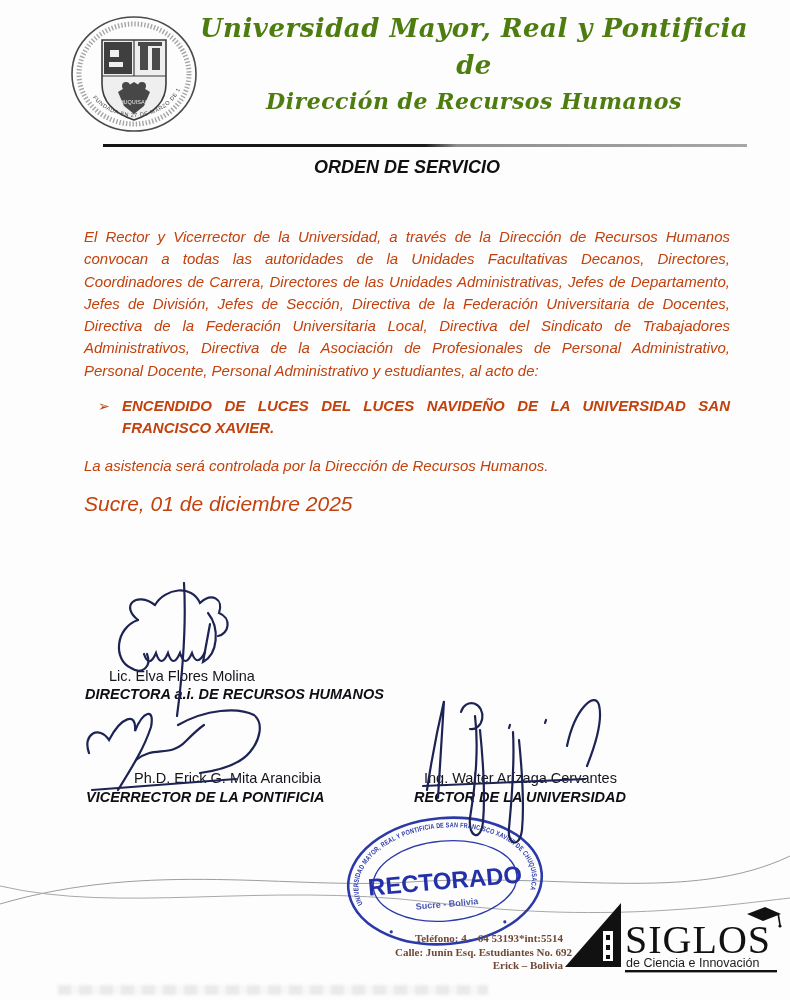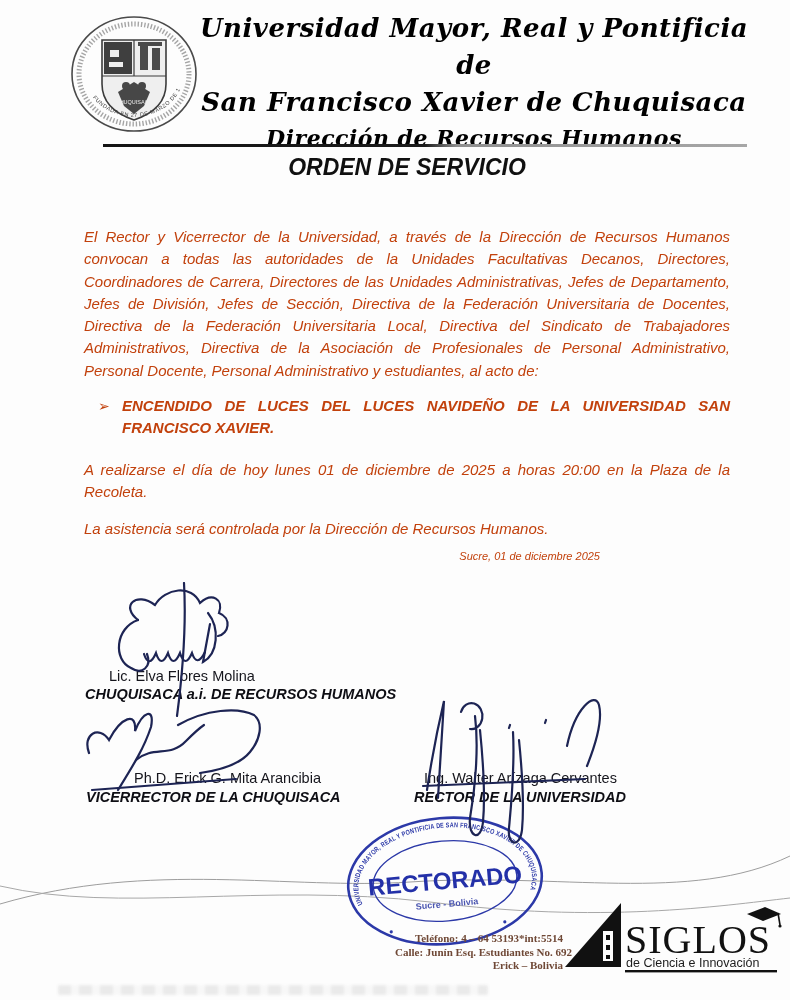--- a/index.html
+++ b/index.html
@@ -10,46 +10,46 @@
     overflow:hidden;
     font-family:"Liberation Sans",sans-serif;
     color:#1a1a1a;
   }
   
   .seal{position:absolute;left:60px;top:12px;width:148px;height:126px;}
   .header-text{
     position:absolute;left:198px;top:10px;width:552px;
     text-align:center;
     font-family:"DejaVu Serif",serif;
-    font-style:italic;font-weight:700;color:#000000;
+    font-style:italic;font-weight:700;color:#4d7c0f;
   }
   .uni-line{font-size:26px;line-height:37px;letter-spacing:.5px;}
   .dept-line{font-size:22px;line-height:34px;letter-spacing:.5px;}
   .rule{
     position:absolute;left:103px;top:144px;width:644px;height:3px;
     background:linear-gradient(90deg,#141414 0%,#1b1b1b 50%,#8f8f8f 55%,#a7a7a7 100%);
   }
   
   .title-block{
     position:absolute;left:84px;top:157px;width:646px;
     text-align:center;font-style:italic;font-weight:700;
-    font-size:23px;line-height:21px;color:#101010;
+    font-size:18px;line-height:21px;color:#101010;
   }
   
   .body-block{
     position:absolute;left:84px;top:226px;width:646px;
     font-style:italic;font-size:15px;line-height:22.3px;color:#c2410c;
   }
   .para{text-align:justify;margin:0;}
   .bullet-row{display:flex;margin:13px 0 0 14px;gap:8px;}
   .bullet-marker{flex:0 0 16px;font-style:normal;font-size:14px;line-height:22.3px;}
   .bullet-text{font-weight:700;text-align:justify;margin:0;}
   .para2{margin-top:19px;}
   .para3{margin-top:15px;}
-  .dateline{margin-top:4px;text-align:right;padding-right:130px;font-size:11px;}
+  .dateline{margin-top:16px;text-align:left;padding-right:130px;font-size:21px;}
   
   .sig-svg{position:absolute;z-index:5;}
   .sig-name{
     position:absolute;font-size:14.5px;color:#15151c;white-space:nowrap;z-index:4;
   }
   .sig-title{
     position:absolute;font-style:italic;font-weight:700;font-size:14.5px;color:#0e0e14;white-space:nowrap;z-index:4;
   }
   
   .stamp{position:absolute;left:343px;top:813px;width:204px;height:136px;transform:rotate(-5deg);z-index:3;}
@@ -90,68 +90,66 @@
     <circle cx="82" cy="74" r="4" fill="#474747"></circle>
     <path id="sealBottomArc" d="M 28,78 A 50,44 0 0 0 120,78" fill="none"></path>
     <text font-family="Liberation Sans, sans-serif" font-size="5.5" fill="#3c3c3c" letter-spacing="0.6">
       <textPath href="#sealBottomArc" startOffset="8%">FUNDADA EN 27 DE MARZO DE 1624</textPath>
     </text>
     <text x="74" y="92" text-anchor="middle" font-family="Liberation Sans, sans-serif" font-size="5.5" fill="#efefef">CHUQUISACA</text>
   </svg>
 
   <div class="header-text">
     <div class="uni-line">Universidad Mayor, Real y Pontificia de</div>
-    <div class="uni-line">San Francisco Xavier de Chuquisaca</div>
     <div class="dept-line">Dirección de Recursos Humanos</div>
   </div>
 
   <div class="rule"></div>
 
   <div class="title-block">
     <div>ORDEN DE SERVICIO</div>
   </div>
 
   <div class="body-block">
     <p class="para">El Rector y Vicerrector de la Universidad, a través de la Dirección de Recursos Humanos convocan a todas las autoridades de la Unidades Facultativas Decanos, Directores, Coordinadores de Carrera, Directores de las Unidades Administrativas, Jefes de Departamento, Jefes de División, Jefes de Sección, Directiva de la Federación Universitaria de Docentes, Directiva de la Federación Universitaria Local, Directiva del Sindicato de Trabajadores Administrativos, Directiva de la Asociación de Profesionales de Personal Administrativo, Personal Docente, Personal Administrativo y estudiantes, al acto de:</p>
     <div class="bullet-row">
       <span class="bullet-marker">➢</span>
       <p class="bullet-text">ENCENDIDO DE LUCES DEL LUCES NAVIDEÑO DE LA UNIVERSIDAD SAN FRANCISCO XAVIER.</p>
     </div>
-    <p class="para para2">A realizarse el día de hoy lunes 01 de diciembre de 2025 a horas 20:00 en la Plaza de la Recoleta.</p>
     <p class="para para3">La asistencia será controlada por la Dirección de Recursos Humanos.</p>
     <div class="dateline">Sucre, 01 de diciembre 2025</div>
   </div>
 
   <svg class="scan-lines" viewBox="0 0 790 120">
     <path d="M0,62 C150,18 290,48 410,40 C560,30 690,62 790,14" fill="none" stroke="#9d9d9d" stroke-width="1"></path>
     <path d="M0,44 C120,72 260,40 430,60 C600,82 720,64 790,56" fill="none" stroke="#a8a8a8" stroke-width="1"></path>
   </svg>
 
   <svg class="sig-svg" style="left:106px;top:582px;" width="168" height="138" viewBox="0 0 168 138">
     <g fill="none" stroke="#1d2454" stroke-width="2.2" stroke-linecap="round">
       <path d="M78,1 C80,36 77,88 71,134"></path>
       <path d="M32,38 C14,24 30,9 49,23 C59,6 86,2 94,21 C106,10 118,17 113,31 C126,36 123,52 112,54"></path>
       <path d="M32,38 C9,46 7,78 25,86 C36,93 46,85 41,72"></path>
       <path d="M38,72 Q43,87 50,71 Q55,87 62,71 Q67,87 74,71 Q79,87 86,71 Q91,86 99,70"></path>
       <path d="M102,31 C114,46 112,72 97,80 L104,42"></path>
     </g>
   </svg>
   <div class="sig-name" style="left:109px;top:668px;">Lic. Elva Flores Molina</div>
-  <div class="sig-title" style="left:85px;top:686px;">CHUQUISACA a.i. DE RECURSOS HUMANOS</div>
+  <div class="sig-title" style="left:85px;top:686px;">DIRECTORA a.i. DE RECURSOS HUMANOS</div>
 
   <svg class="sig-svg" style="left:84px;top:700px;" width="188" height="96" viewBox="0 0 188 96">
     <g fill="none" stroke="#1d2454" stroke-width="2.2" stroke-linecap="round">
       <path d="M5,53 C-2,34 15,25 25,40 C37,17 53,11 51,31 C59,11 71,7 67,27 C60,48 50,64 34,90"></path>
       <path d="M52,60 C70,45 86,58 102,41 C108,35 114,29 120,25"></path>
       <path d="M94,25 C122,9 154,7 170,15 C180,23 176,40 166,52 C157,63 138,70 116,73"></path>
       <path d="M8,90 L152,79"></path>
     </g>
   </svg>
   <div class="sig-name" style="left:134px;top:770px;">Ph.D. Erick G. Mita Arancibia</div>
-  <div class="sig-title" style="left:86px;top:789px;">VICERRECTOR DE LA CHUQUISACA</div>
+  <div class="sig-title" style="left:86px;top:789px;">VICERRECTOR DE LA PONTIFICIA</div>
 
   <svg class="sig-svg" style="left:415px;top:688px;" width="212" height="166" viewBox="0 0 212 166">
     <g fill="none" stroke="#1d2454" stroke-width="2.2" stroke-linecap="round">
       <path d="M12,102 C18,62 25,30 29,13 C27,50 25,82 23,110"></path>
       <path d="M46,24 a11,13 0 1 1 9,17"></path>
       <path d="M60,28 C64,60 60,102 55,130 C53,150 66,154 68,134 C70,112 68,72 65,42"></path>
       <path d="M94,40 l1,-3"></path>
       <path d="M98,44 C100,80 96,118 94,140 C92,158 105,160 107,142 C109,120 107,82 104,52"></path>
       <path d="M130,35 l1,-3"></path>
       <path d="M152,58 C160,20 180,3 184,17 C188,33 180,58 172,78"></path>

